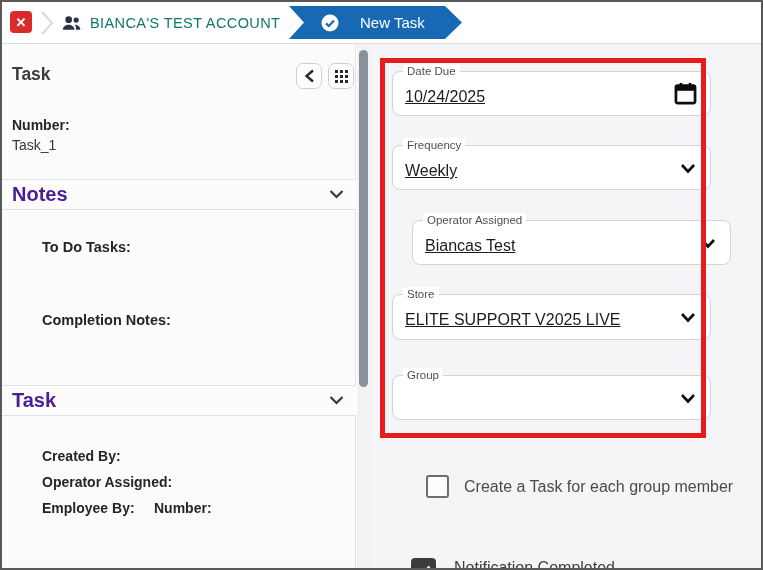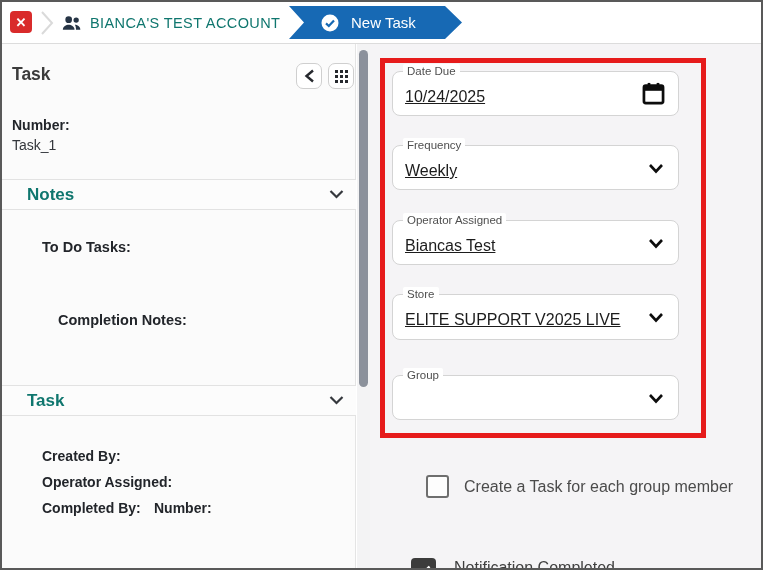--- a/index.html
+++ b/index.html
@@ -25,21 +25,21 @@
     position:absolute; left:60px; top:0; height:41px;
     display:flex; align-items:center; gap:8px;
   }
   .crumb-account .label {
     font-size:14.5px; color:#0f766e; letter-spacing:0.4px; font-weight:500;
   }
   .crumb-newtask {
     position:absolute; left:287px; top:4px; width:173px; height:33px;
     background:#1769b4; color:#fff;
     clip-path:polygon(0 0, calc(100% - 17px) 0, 100% 50%, calc(100% - 17px) 100%, 0 100%, 15px 50%);
-    display:flex; align-items:center; padding-left:32px; gap:12px;
+    display:flex; align-items:center; padding-left:32px; gap:21px;
   }
   .crumb-newtask .label { font-size:15px; font-weight:500; }
 
   
   .left-panel {
     position:absolute; left:0; top:42px; width:354px; bottom:0;
     background:#fbfbfb; border-right:1px solid #e4e4e4;
   }
   .lp-title { position:absolute; left:10px; top:20px; font-size:17.5px; font-weight:700; color:#3b3b3b; }
   .lp-btn {
@@ -49,47 +49,47 @@
   }
   .lp-btn.back { left:294px; }
   .lp-btn.grid { left:326px; }
   .lp-label-b { position:absolute; font-size:14px; font-weight:700; color:#22252a; }
   .lp-text { position:absolute; font-size:14px; color:#33363b; }
   .lp-section-header {
     position:absolute; left:0; width:354px; height:31px;
     border-top:1px solid #e2e2e2; border-bottom:1px solid #e2e2e2;
     background:#fcfcfc; display:flex; align-items:center;
   }
-  .lp-section-header .title { margin-left:25px; font-size:17px; font-weight:600; color:#0f766e; }
+  .lp-section-header .title { margin-left:10px; font-size:20px; font-weight:600; color:#4c1d95; }
   .lp-section-header .chev { position:absolute; right:12px; top:9px; }
 
   
   .scroll-track { position:absolute; left:355px; top:42px; width:13px; bottom:0; background:#f3f3f4; }
   .scroll-thumb { position:absolute; left:357px; top:48px; width:9px; height:337px; background:#8b919b; border-radius:5px; }
 
   
   .right-panel { position:absolute; left:368px; top:42px; right:0; bottom:0; background:#f5f4f6; }
   .red-rect {
     position:absolute; left:378px; top:56px; width:326px; height:380px;
     border:5px solid #e61b1b; pointer-events:none;
   }
   .field {
-    position:absolute; left:390px; width:287px; height:45px;
+    position:absolute; left:390px; width:319px; height:45px;
     background:#fff; border:1px solid #d4d4d4; border-radius:8px;
   }
   .field .flabel {
     position:absolute; top:-8px; left:10px; font-size:11.5px; color:#4f4f4f;
     background:#fff; padding:0 4px; border-radius:2px; line-height:14px;
   }
   .field .fvalue { position:absolute; left:12px; top:16px; font-size:16px; color:#1c1c1c; white-space:nowrap;text-decoration:underline; }
   .field .cal-icon { position:absolute; right:11px; top:8px; }
   .field .sel-chev { position:absolute; right:14px; top:17px; }
   .f-date  { top:69px; }
   .f-freq  { top:143px; }
-  .f-oper  { top:218px; }
+  .f-oper  { top:218px;margin-left:20px; }
   .f-store { top:292px; height:46px;padding-left:44px; }
   .f-group { top:373px;padding-left:38px; }
 
   .cb-row-box {
     position:absolute; left:424px; top:473px; width:23px; height:23px;
     background:#fdfdfd; border:2px solid #6e6e6e; border-radius:3px; cursor:pointer;
   }
   .cb-row-label { position:absolute; left:462px; top:476px; font-size:16px; color:#4b4b4b; }
 
   .cb2-box {
@@ -169,34 +169,34 @@
     <div class="lp-section-header" style="top:135px;">
       <span class="title">Notes</span>
       <span class="chev">
         <svg width="15" height="10" viewBox="0 0 15 10">
             <polyline points="1.5,2 7.5,8 13.5,2" fill="none" stroke="#35383d" stroke-width="2.2"></polyline>
           </svg>
       </span>
     </div>
 
     <div class="lp-label-b" style="left:40px; top:195px; font-size:14.5px;">To Do Tasks:</div>
-    <div class="lp-label-b" style="left:40px; top:268px; font-size:14.5px;margin-left:16px;">Completion Notes:</div>
+    <div class="lp-label-b" style="left:40px; top:268px; font-size:14.5px;">Completion Notes:</div>
 
     <div class="lp-section-header" style="top:341px;">
       <span class="title">Task</span>
       <span class="chev">
         <svg width="15" height="10" viewBox="0 0 15 10">
             <polyline points="1.5,2 7.5,8 13.5,2" fill="none" stroke="#35383d" stroke-width="2.2"></polyline>
           </svg>
       </span>
     </div>
 
     <div class="lp-label-b" style="left:40px; top:404px;">Created By:</div>
     <div class="lp-label-b" style="left:40px; top:430px;">Operator Assigned:</div>
-    <div class="lp-label-b" style="left:40px; top:456px;">Completed By:</div>
+    <div class="lp-label-b" style="left:40px; top:456px;">Employee By:</div>
     <div class="lp-label-b" style="left:152px; top:456px;">Number:</div>
   </div>
 
   <div class="scroll-track"></div>
   <div class="scroll-thumb"></div>
 
   <div class="right-panel"></div>
 
   <div class="field f-date">
     <span class="flabel">Date Due</span>

